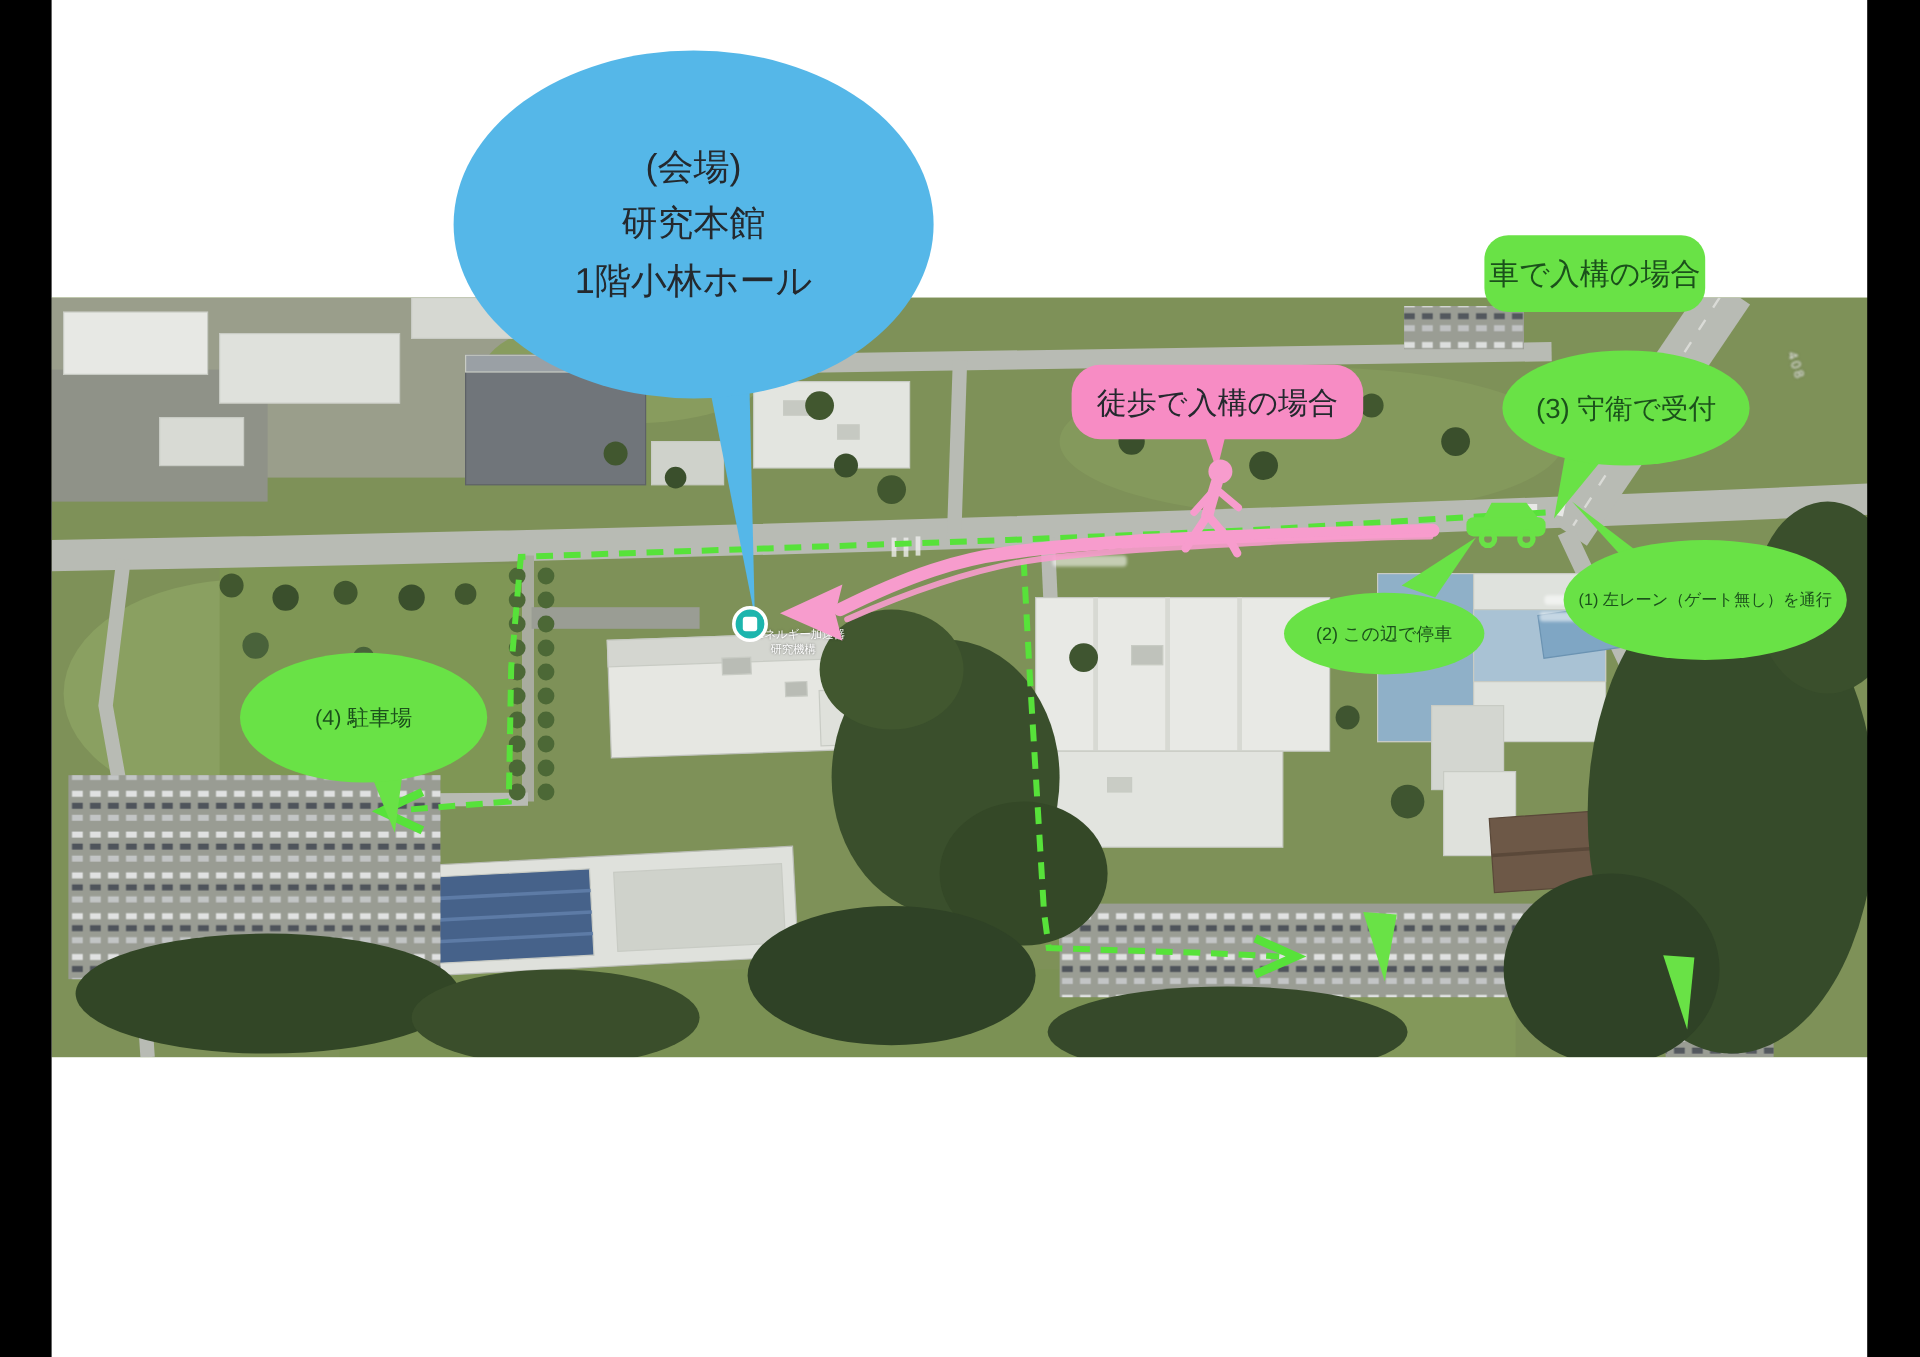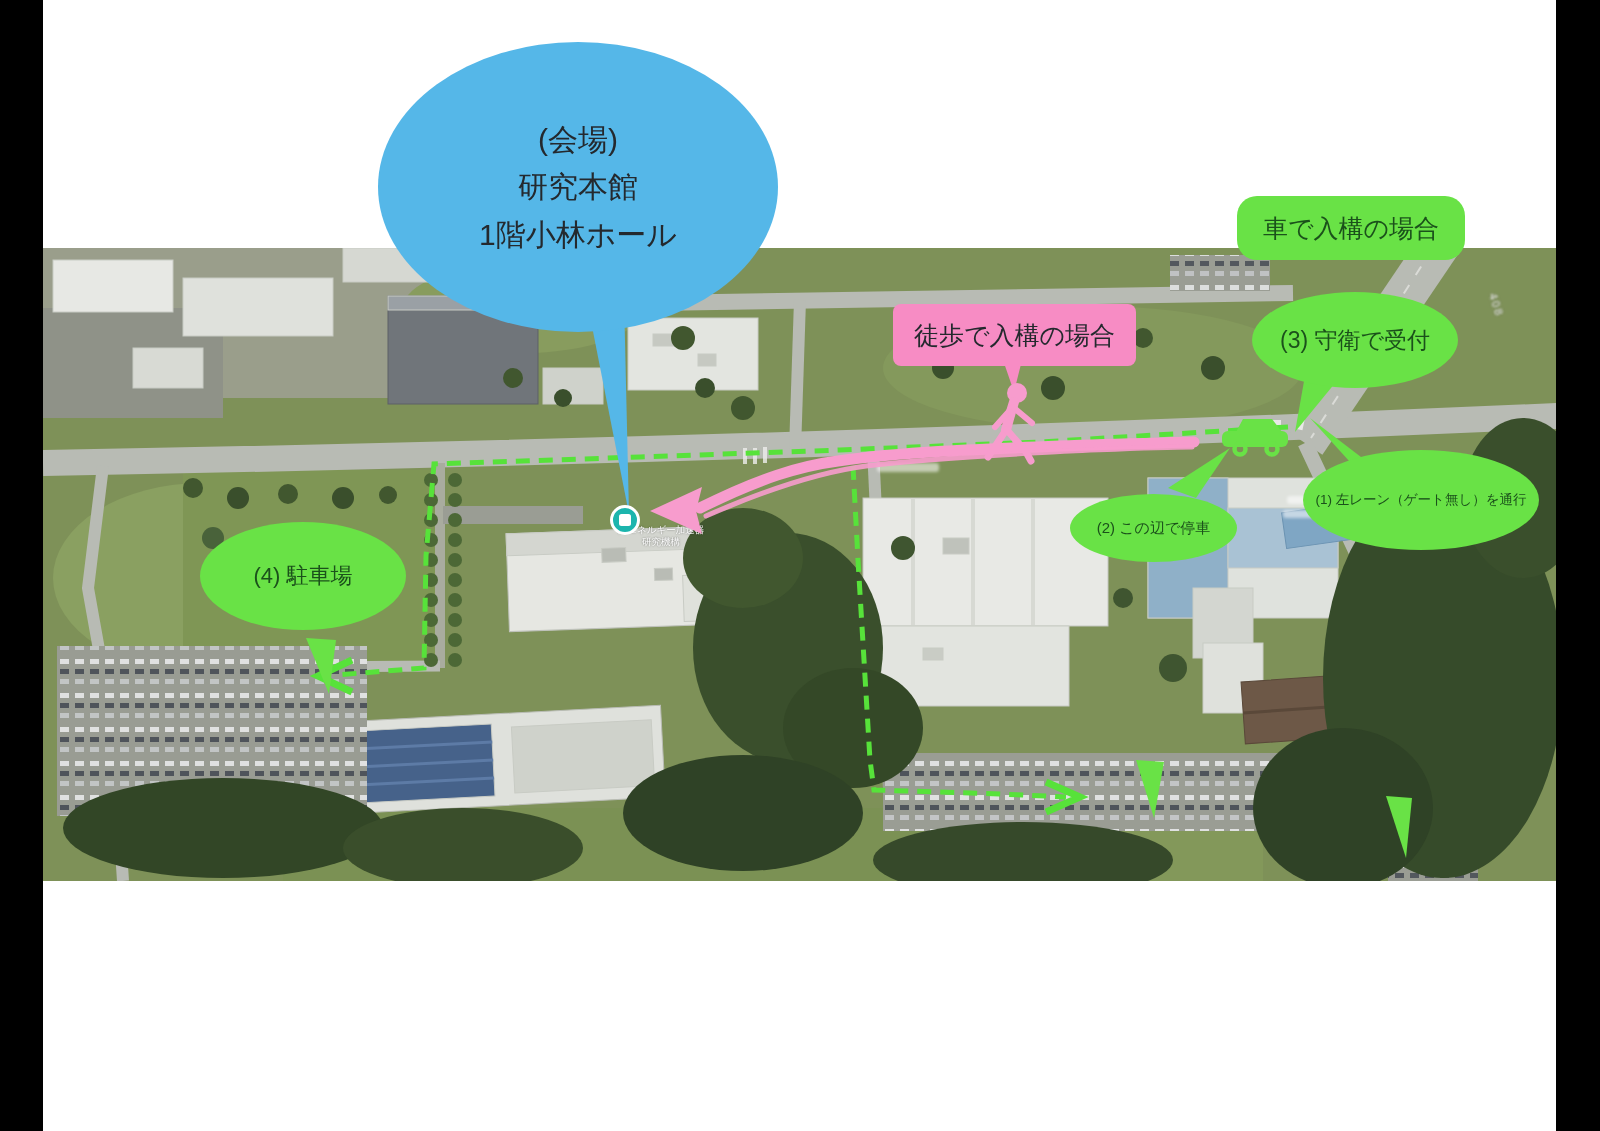--- a/index.html
+++ b/index.html
@@ -18,31 +18,31 @@
   .chev{stroke:var(--route-green);stroke-width:7;fill:none;stroke-linecap:butt;}
   .pinkline{stroke:var(--route-pink);fill:none;stroke-linecap:round;}
   .tail-green{fill:var(--bubble-green);}
   .tail-blue{fill:var(--bubble-blue);}
   .tail-pink{fill:var(--bubble-pink);}
   .green-shape{fill:var(--bubble-green);}
   
   .bubble{position:absolute;display:flex;flex-direction:column;align-items:center;justify-content:center;
           text-align:center;z-index:4;color:var(--text-dark);}
   .ellipse{border-radius:50%;}
-  .round{border-radius:8px;}
+  .round{border-radius:24px;}
   .b-blue{background:var(--bubble-blue);text-align:right;}
   .b-pink{background:var(--bubble-pink);}
   .b-green{background:var(--bubble-green);color:var(--text-green);}
   .venue{left:378px;top:42px;width:400px;height:290px;font-size:30px;line-height:1.58;}
   .walk{left:893px;top:304px;width:243px;height:62px;font-size:25px;}
-  .carlbl{left:1237px;top:196px;width:228px;height:64px;font-size:25px;border-radius:20px;}
+  .carlbl{left:1237px;top:196px;width:184px;height:64px;font-size:25px;border-radius:20px;}
   .step3{left:1252px;top:292px;width:206px;height:96px;font-size:23px;}
   .step2{left:1070px;top:494px;width:167px;height:68px;font-size:15px;}
   .step1{left:1303px;top:450px;width:236px;height:100px;font-size:13.5px;line-height:1.45;padding:0 10px;box-sizing:border-box;}
-  .step4{left:200px;top:522px;width:206px;height:108px;font-size:22px;}
+  .step4{left:200px;top:544px;width:206px;height:108px;font-size:18px;}
   .pfew{left:1068px;top:650px;width:167px;height:126px;font-size:16px;line-height:1.6;}
   .plodge{left:1327px;top:688px;width:162px;height:126px;font-size:15px;line-height:1.6;}
   
   .bar{position:absolute;top:0;height:1131px;background:var(--bar-black);z-index:6;}
   .bar.left{left:0;width:43px;}
   .bar.right{left:1556px;width:44px;}
 </style>
 </head>
 <body>
 

